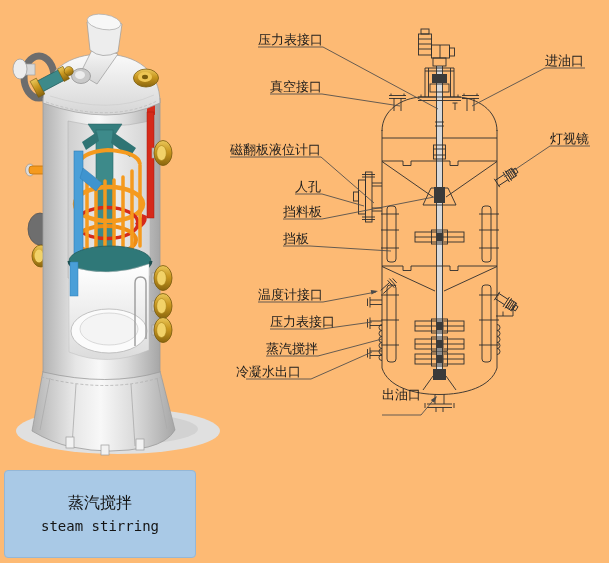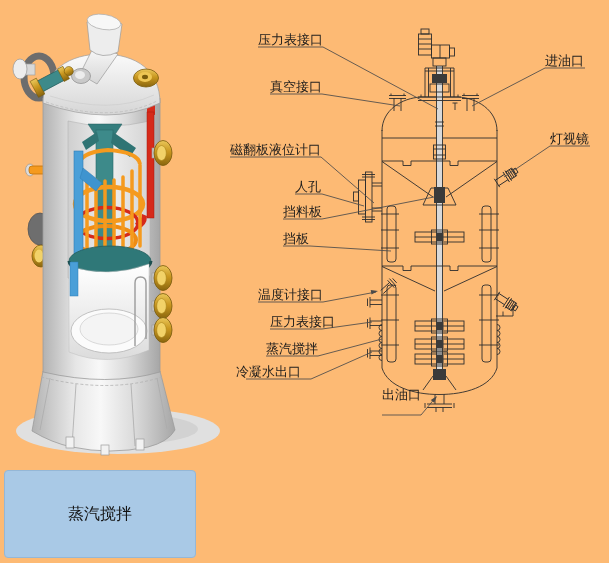--- a/index.html
+++ b/index.html
@@ -304,15 +304,16 @@
 <div class="lbl" style="left:258px;top:288px">温度计接口</div>
 <div class="lbl" style="left:270px;top:315px">压力表接口</div>
 <div class="lbl" style="left:266px;top:342px">蒸汽搅拌</div>
 <div class="lbl" style="left:236px;top:365px">冷凝水出口</div>
 <div class="lbl" style="left:382px;top:388px">出油口</div>
 <div class="lbl" style="left:545px;top:54px">进油口</div>
 <div class="lbl" style="left:550px;top:132px">灯视镜</div>
 
 <div class="cap" style="left:4px;top:470px;width:192px;height:88px">
   <div class="cap-cn">蒸汽搅拌</div>
+  <div class="cap-en">steam stirring</div>
 </div>
 
 </div>
 
 </body></html>

